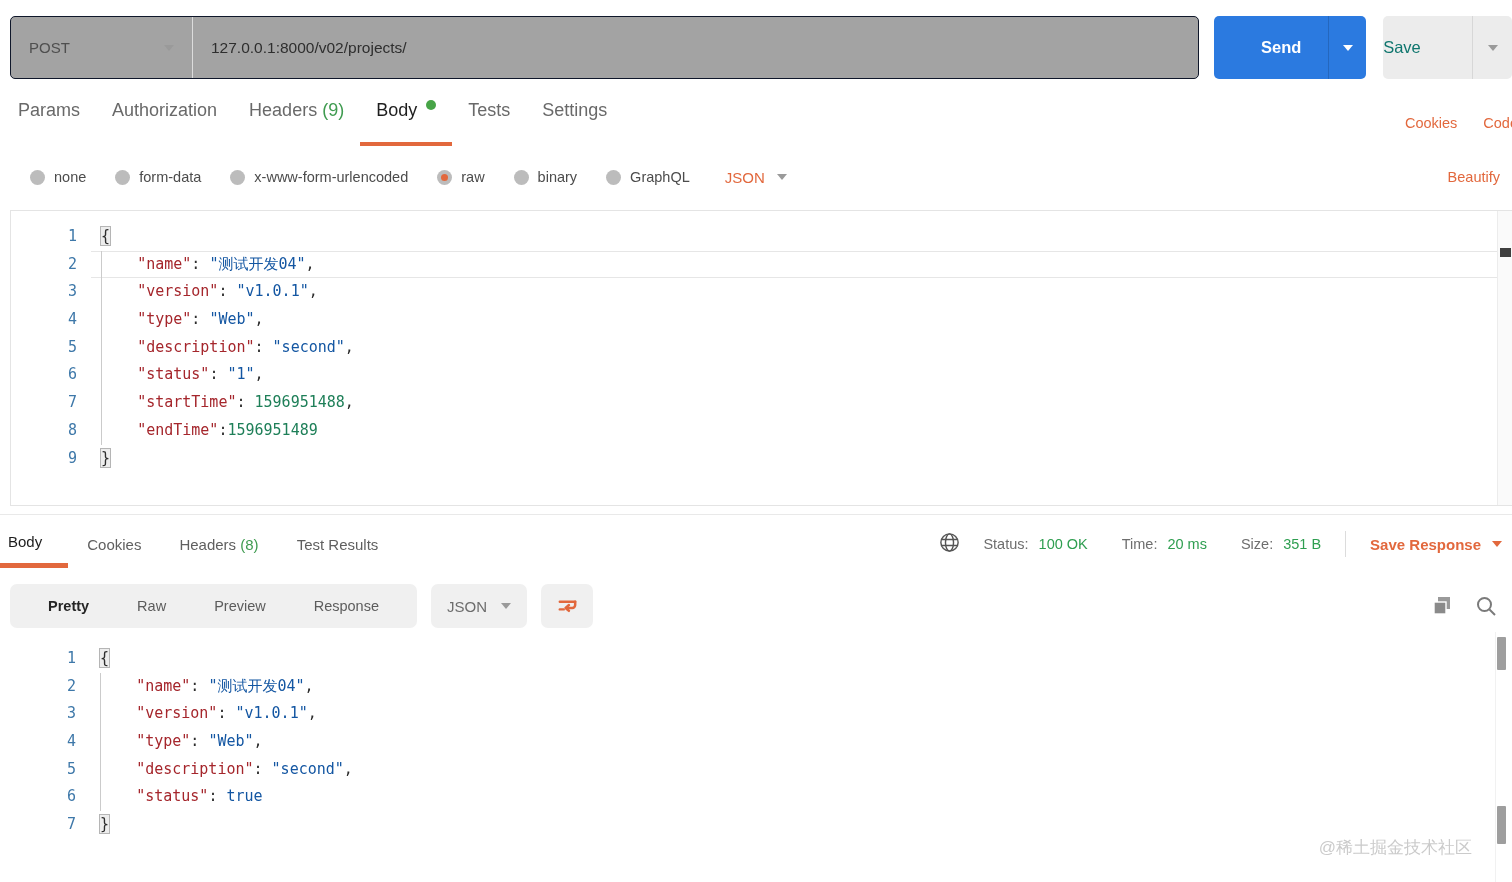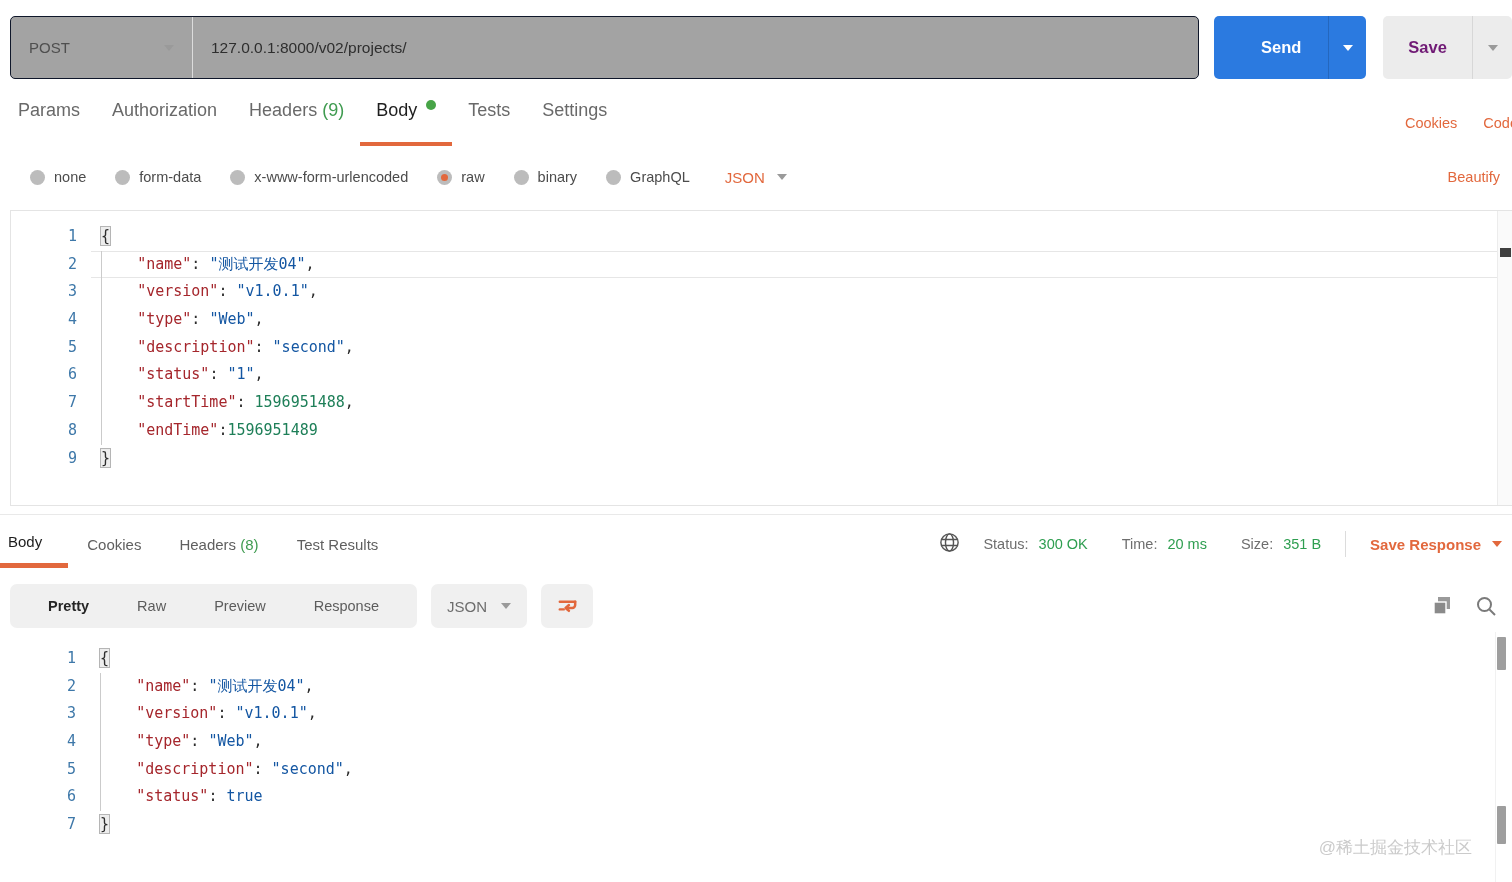--- a/index.html
+++ b/index.html
@@ -18,21 +18,21 @@
            border-top:6px solid #9a9a9a; display:inline-block; }
   .url-text { font-size:15.5px; color:#2e2e2e; padding:0 18px; }
   .send-btn { margin-left:15px; width:153px; height:63px; background:#2b7ae0; border-radius:5px;
               display:flex; align-items:center; cursor:pointer;padding-left:20px; }
   .send-main { flex:1; text-align:center; color:#fff; font-size:16.5px; font-weight:700; }
   .send-split { width:38px; height:100%; display:flex; align-items:center; justify-content:center;
                 border-left:1px solid rgba(0,0,0,.15); }
   .send-split .caret { border-top-color:#fff; }
   .save-btn { margin-left:17px; width:130px; height:63px; background:#ececec; border-radius:5px;
               display:flex; align-items:center; cursor:pointer; }
-  .save-main { flex:1; text-align:center; color:#701a75; font-size:16.5px; font-weight:700; }
+  .save-main { flex:1; text-align:left; color:#0f766e; font-size:16.5px; font-weight:400; }
   .save-split { width:40px; height:100%; display:flex; align-items:center; justify-content:center;
                 border-left:1px solid #d7d7d7; }
 
   
   .req-tabs { position:absolute; top:100px; left:0; right:0; height:46px; display:flex; align-items:stretch; padding-left:2px; }
   .tab { padding:0 16px; display:flex; align-items:flex-start; font-size:18px; color:#696969; cursor:pointer; }
   .tab.active { color:#1e1e1e; border-bottom:4px solid #e2683d; }
   .green { color:#3f9b50; }
   .dot { width:10px; height:10px; border-radius:50%; background:#47a447; margin-left:9px; display:inline-block; }
   .tab-links { position:absolute; right:-6px; top:0; height:46px; display:flex; align-items:center; gap:26px; }
@@ -224,21 +224,21 @@
 
   <div class="resp-status">
     <span class="globe">
       <svg width="23" height="23" viewBox="0 0 24 24" fill="none" stroke="#555" stroke-width="1.5">
         <circle cx="12" cy="12" r="9"></circle>
           <ellipse cx="12" cy="12" rx="4.2" ry="9"></ellipse>
         <path d="M3.6 8.8h16.8M3.6 15.2h16.8"></path>
       </svg>
     </span>
     <span class="stat-label">Status:</span>
-    <span class="stat-value">300 OK</span>
+    <span class="stat-value">100 OK</span>
     <span class="stat-gap"></span>
     <span class="stat-label">Time:</span>
     <span class="stat-value">20 ms</span>
     <span class="stat-gap"></span>
     <span class="stat-label">Size:</span>
     <span class="stat-value">351 B</span>
     <span class="vdivider"></span>
     <span class="save-resp">
       <span>Save Response</span>
       <span class="caret"></span>

